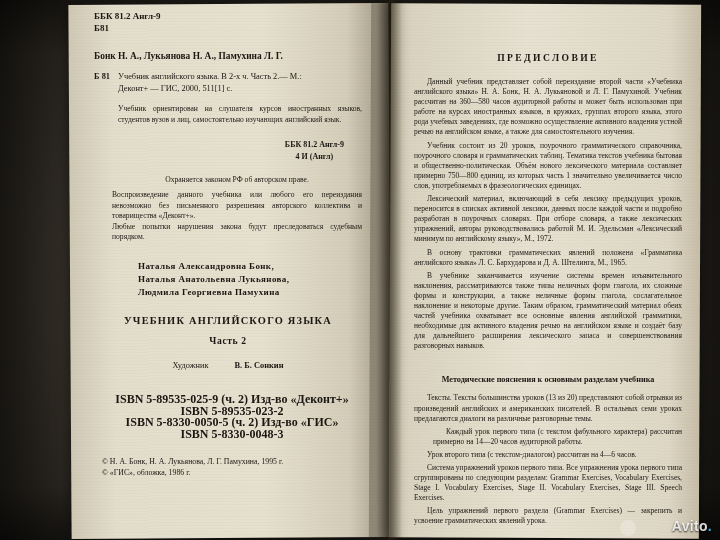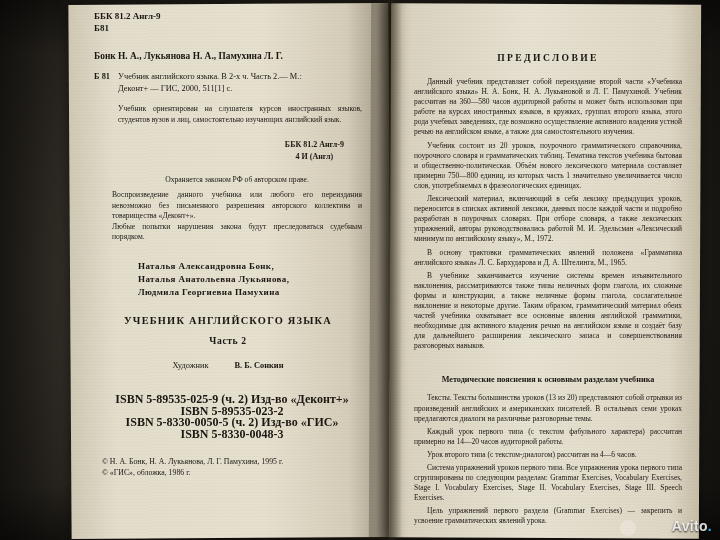--- a/index.html
+++ b/index.html
@@ -240,21 +240,21 @@
         <div class="rp-p" style="margin-top:3px;">Учебник состоит из 20 уроков, поурочного грамматического справочника, поурочного словаря и грамматических таблиц. Тематика текстов учебника бытовая и общественно-политическая. Объём нового лексического материала составляет примерно 750—800 единиц, из которых часть 1 значительно увеличивается число слов, употребляемых в фразеологических единицах.</div>
         <div class="rp-p" style="margin-top:3px;">Лексический материал, включающий в себя лексику предыдущих уроков, переносится в списках активной лексики, данных после каждой части и подробно разработан в поурочных словарях. При отборе словаря, а также лексических упражнений, авторы руководствовались работой М. И. Эдельсман «Лексический минимум по английскому языку», М., 1972.</div>
         <div class="rp-p" style="margin-top:3px;">В основу трактовки грамматических явлений положена «Грамматика английского языка» Л. С. Бархударова и Д. А. Штелинга, М., 1965.</div>
         <div class="rp-p" style="margin-top:3px;">В учебнике заканчивается изучение системы времен изъявительного наклонения, рассматриваются также типы неличных форм глагола, их сложные формы и конструкции, а также неличные формы глагола, сослагательное наклонение и некоторые другие. Таким образом, грамматический материал обеих частей учебника охватывает все основные явления английской грамматики, необходимые для активного владения речью на английском языке и создаёт базу для дальнейшего расширения лексического запаса и совершенствования разговорных навыков.</div>
       </div>
 
       <div class="rp-sub" style="margin-top:24px;">Методические пояснения к основным разделам учебника</div>
 
       <div style="margin-top:9px;">
         <div class="rp-p">Тексты. Тексты большинства уроков (13 из 20) представляют собой отрывки из произведений английских и американских писателей. В остальных семи уроках предлагаются диалоги на различные разговорные темы.</div>
-        <div class="rp-p" style="margin-top:3px;">Каждый урок первого типа (с текстом фабульного характера) рассчитан примерно на 14—20 часов аудиторной работы.</div>
+        <div class="rp-p" style="margin-top:3px;margin-left:19px;">Каждый урок первого типа (с текстом фабульного характера) рассчитан примерно на 14—20 часов аудиторной работы.</div>
         <div class="rp-p" style="margin-top:3px;">Урок второго типа (с текстом-диалогом) рассчитан на 4—6 часов.</div>
         <div class="rp-p" style="margin-top:3px;">Система упражнений уроков первого типа. Все упражнения урока первого типа сгруппированы по следующим разделам: Grammar Exercises, Vocabulary Exercises, Stage I. Vocabulary Exercises, Stage II. Vocabulary Exercises, Stage III. Speech Exercises.</div>
         <div class="rp-p" style="margin-top:3px;">Цель упражнений первого раздела (Grammar Exercises) — закрепить и усвоение грамматических явлений урока.</div>
       </div>
 
     </div>
 
   </div>
 
   <div class="wm-mark"></div>

